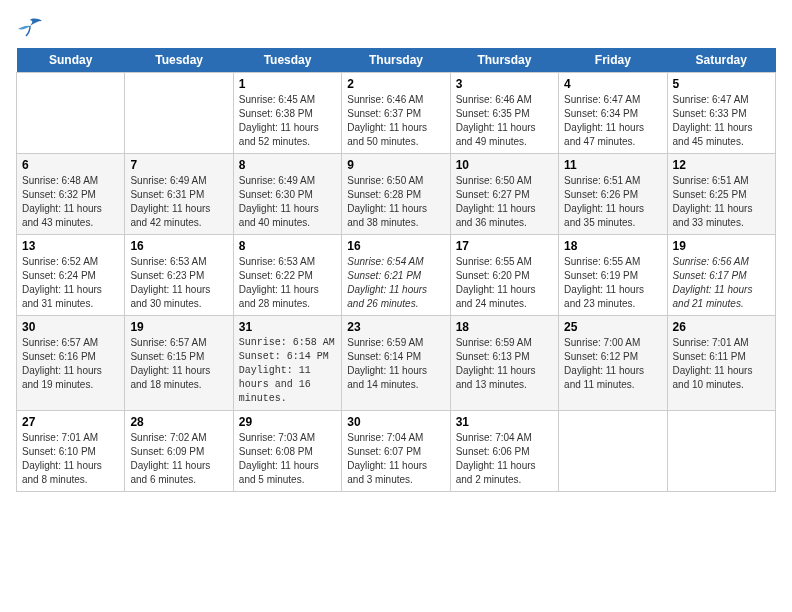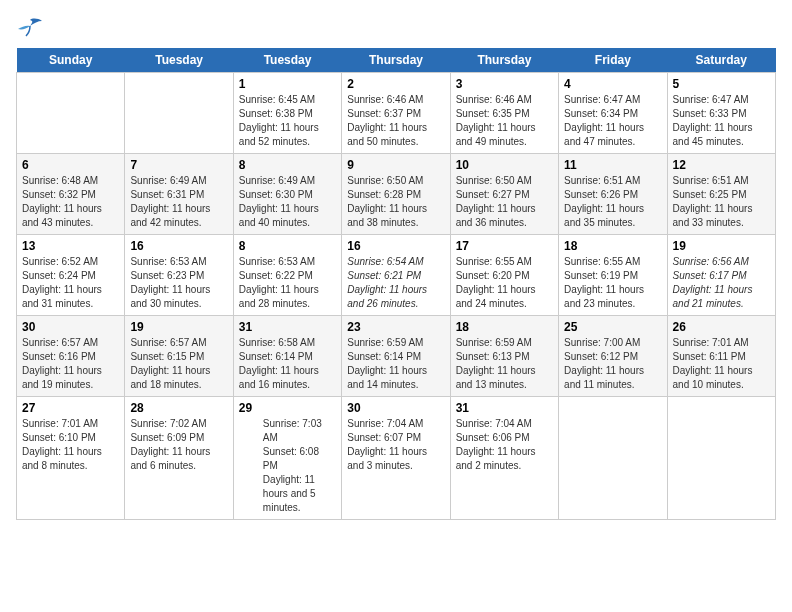--- a/index.html
+++ b/index.html
@@ -249,21 +249,21 @@
 Daylight: 11 hours and 19 minutes.</div>
         </td>
         <td>
           <span class="day-num">19</span>
           <div class="day-info" style="white-space: pre-line;">Sunrise: 6:57 AM
 Sunset: 6:15 PM
 Daylight: 11 hours and 18 minutes.</div>
         </td>
         <td>
           <span class="day-num">31</span>
-          <div class="day-info" style="white-space: pre-line;">Sunrise: 6:58 AM
+          <div class="day-info" style="white-space: pre-line; font-family: Liberation Mono, monospace;">Sunrise: 6:58 AM
 Sunset: 6:14 PM
 Daylight: 11 hours and 16 minutes.</div>
         </td>
         <td>
           <span class="day-num">23</span>
           <div class="day-info" style="white-space: pre-line;">Sunrise: 6:59 AM
 Sunset: 6:14 PM
 Daylight: 11 hours and 14 minutes.</div>
         </td>
         <td>
@@ -293,21 +293,21 @@
 Daylight: 11 hours and 8 minutes.</div>
         </td>
         <td>
           <span class="day-num">28</span>
           <div class="day-info" style="white-space: pre-line;">Sunrise: 7:02 AM
 Sunset: 6:09 PM
 Daylight: 11 hours and 6 minutes.</div>
         </td>
         <td>
           <span class="day-num">29</span>
-          <div class="day-info" style="white-space: pre-line; margin-left: 24px;">Sunrise: 7:03 AM
+          <div class="day-info" style="white-space: pre-line;">Sunrise: 7:03 AM
 Sunset: 6:08 PM
 Daylight: 11 hours and 5 minutes.</div>
         </td>
         <td>
           <span class="day-num">30</span>
           <div class="day-info" style="white-space: pre-line;">Sunrise: 7:04 AM
 Sunset: 6:07 PM
 Daylight: 11 hours and 3 minutes.</div>
         </td>
         <td>

